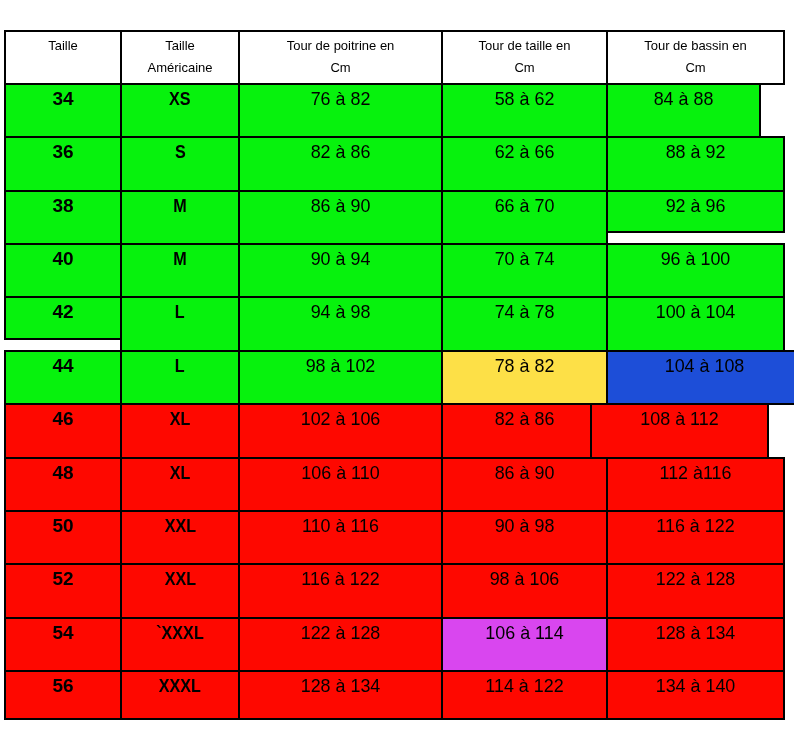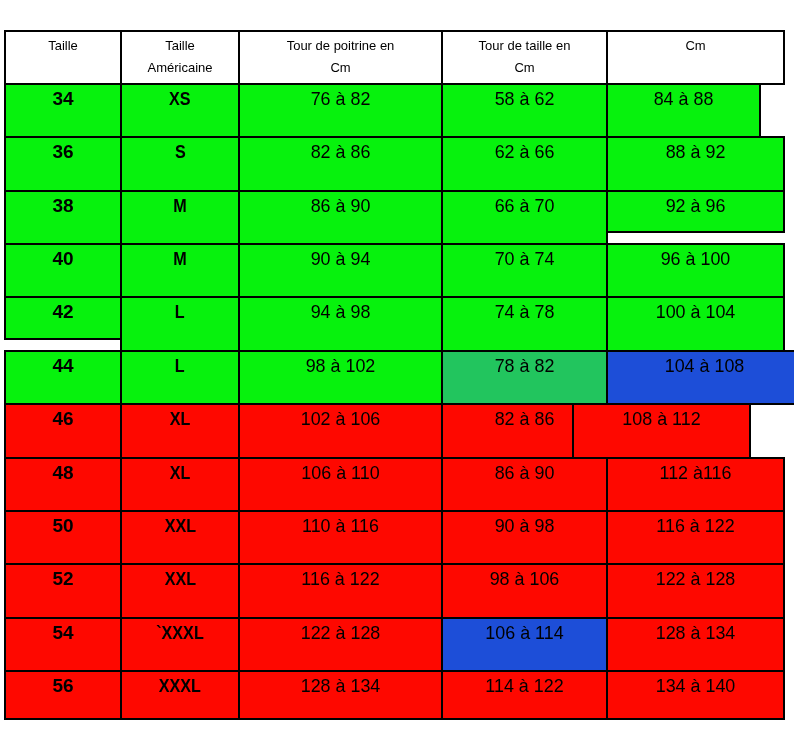--- a/index.html
+++ b/index.html
@@ -32,20 +32,21 @@
       </div>
     <div class="cell hdr" style="left: 238px; top: 30px; width: 205px; height: 55px; background-color: rgb(255, 255, 255);">
         <span class="t">Tour de poitrine en</span>
         <span class="t">Cm</span>
       </div>
     <div class="cell hdr" style="left: 441px; top: 30px; width: 167px; height: 55px; background-color: rgb(255, 255, 255);">
         <span class="t">Tour de taille en</span>
         <span class="t">Cm</span>
       </div>
     <div class="cell hdr" style="left: 606px; top: 30px; width: 179px; height: 55px; background-color: rgb(255, 255, 255);">
+        <span class="t">Tour de bassin en</span>
         <span class="t">Cm</span>
       </div>
   </div>
   <div class="data-row">
     <div class="cell body-cell green b" style="left: 4px; top: 83px; width: 118px; height: 55px; background-color: rgb(7, 242, 13);">
         <span class="t">34</span>
       </div>
     <div class="cell body-cell green b us" style="left: 120px; top: 83px; width: 120px; height: 55px; background-color: rgb(7, 242, 13);"><span class="t">XS</span></div>
     <div class="cell body-cell green" style="left: 238px; top: 83px; width: 205px; height: 55px; background-color: rgb(7, 242, 13);">
         <span class="t">76 à 82</span>
@@ -118,39 +119,39 @@
       </div>
   </div>
   <div class="data-row">
     <div class="cell body-cell green b" style="left: 4px; top: 350px; width: 118px; height: 55px; background-color: rgb(7, 242, 13);">
         <span class="t">44</span>
       </div>
     <div class="cell body-cell green b us" style="left: 120px; top: 350px; width: 120px; height: 55px; background-color: rgb(7, 242, 13);"><span class="t">L</span></div>
     <div class="cell body-cell green" style="left: 238px; top: 350px; width: 205px; height: 55px; background-color: rgb(7, 242, 13);">
         <span class="t">98 à 102</span>
       </div>
-    <div class="cell body-cell green" style="left: 441px; top: 350px; width: 167px; height: 55px; background-color: #22c55e;">
+    <div class="cell body-cell green" style="left: 441px; top: 350px; width: 167px; height: 55px; background-color: #fde047;">
         <span class="t">78 à 82</span>
       </div>
     <div class="cell body-cell green" style="left: 606px; top: 350px; width: 197px; height: 55px; background-color: #1d4ed8;">
         <span class="t">104 à 108</span>
       </div>
   </div>
   <div class="data-row">
     <div class="cell body-cell red b" style="left: 4px; top: 403px; width: 118px; height: 56px; background-color: rgb(254, 8, 0);">
         <span class="t">46</span>
       </div>
     <div class="cell body-cell red b us" style="left: 120px; top: 403px; width: 120px; height: 56px; background-color: rgb(254, 8, 0);"><span class="t">XL</span></div>
     <div class="cell body-cell red" style="left: 238px; top: 403px; width: 205px; height: 56px; background-color: rgb(254, 8, 0);">
         <span class="t">102 à 106</span>
       </div>
     <div class="cell body-cell red" style="left: 441px; top: 403px; width: 167px; height: 56px; background-color: rgb(254, 8, 0);">
         <span class="t">82 à 86</span>
       </div>
-    <div class="cell body-cell red" style="left: 572px; top: 403px; width: 179px; height: 57px; background-color: rgb(254, 8, 0);">
+    <div class="cell body-cell red" style="left: 590px; top: 403px; width: 179px; height: 57px; background-color: rgb(254, 8, 0);">
         <span class="t">108 à 112</span>
       </div>
   </div>
   <div class="data-row">
     <div class="cell body-cell red b" style="left: 4px; top: 457px; width: 118px; height: 55px; background-color: rgb(254, 8, 0);">
         <span class="t">48</span>
       </div>
     <div class="cell body-cell red b us" style="left: 120px; top: 457px; width: 120px; height: 55px; background-color: rgb(254, 8, 0);"><span class="t">XL</span></div>
     <div class="cell body-cell red" style="left: 238px; top: 457px; width: 205px; height: 55px; background-color: rgb(254, 8, 0);">
         <span class="t">106 à 110</span>
@@ -193,21 +194,21 @@
       </div>
   </div>
   <div class="data-row">
     <div class="cell body-cell red b" style="left: 4px; top: 617px; width: 118px; height: 55px; background-color: rgb(254, 8, 0);">
         <span class="t">54</span>
       </div>
     <div class="cell body-cell red b us" style="left: 120px; top: 617px; width: 120px; height: 55px; background-color: rgb(254, 8, 0);"><span class="t">`XXXL</span></div>
     <div class="cell body-cell red" style="left: 238px; top: 617px; width: 205px; height: 55px; background-color: rgb(254, 8, 0);">
         <span class="t">122 à 128</span>
       </div>
-    <div class="cell body-cell red" style="left: 441px; top: 617px; width: 167px; height: 55px; background-color: #1d4ed8;">
+    <div class="cell body-cell red" style="left: 441px; top: 617px; width: 167px; height: 55px; background-color: #d946ef;">
         <span class="t">106 à 114</span>
       </div>
     <div class="cell body-cell red" style="left: 606px; top: 617px; width: 179px; height: 55px; background-color: rgb(254, 8, 0);">
         <span class="t">128 à 134</span>
       </div>
   </div>
   <div class="data-row">
     <div class="cell body-cell red b" style="left: 4px; top: 670px; width: 118px; height: 50px; background-color: rgb(254, 8, 0);">
         <span class="t">56</span>
       </div>

